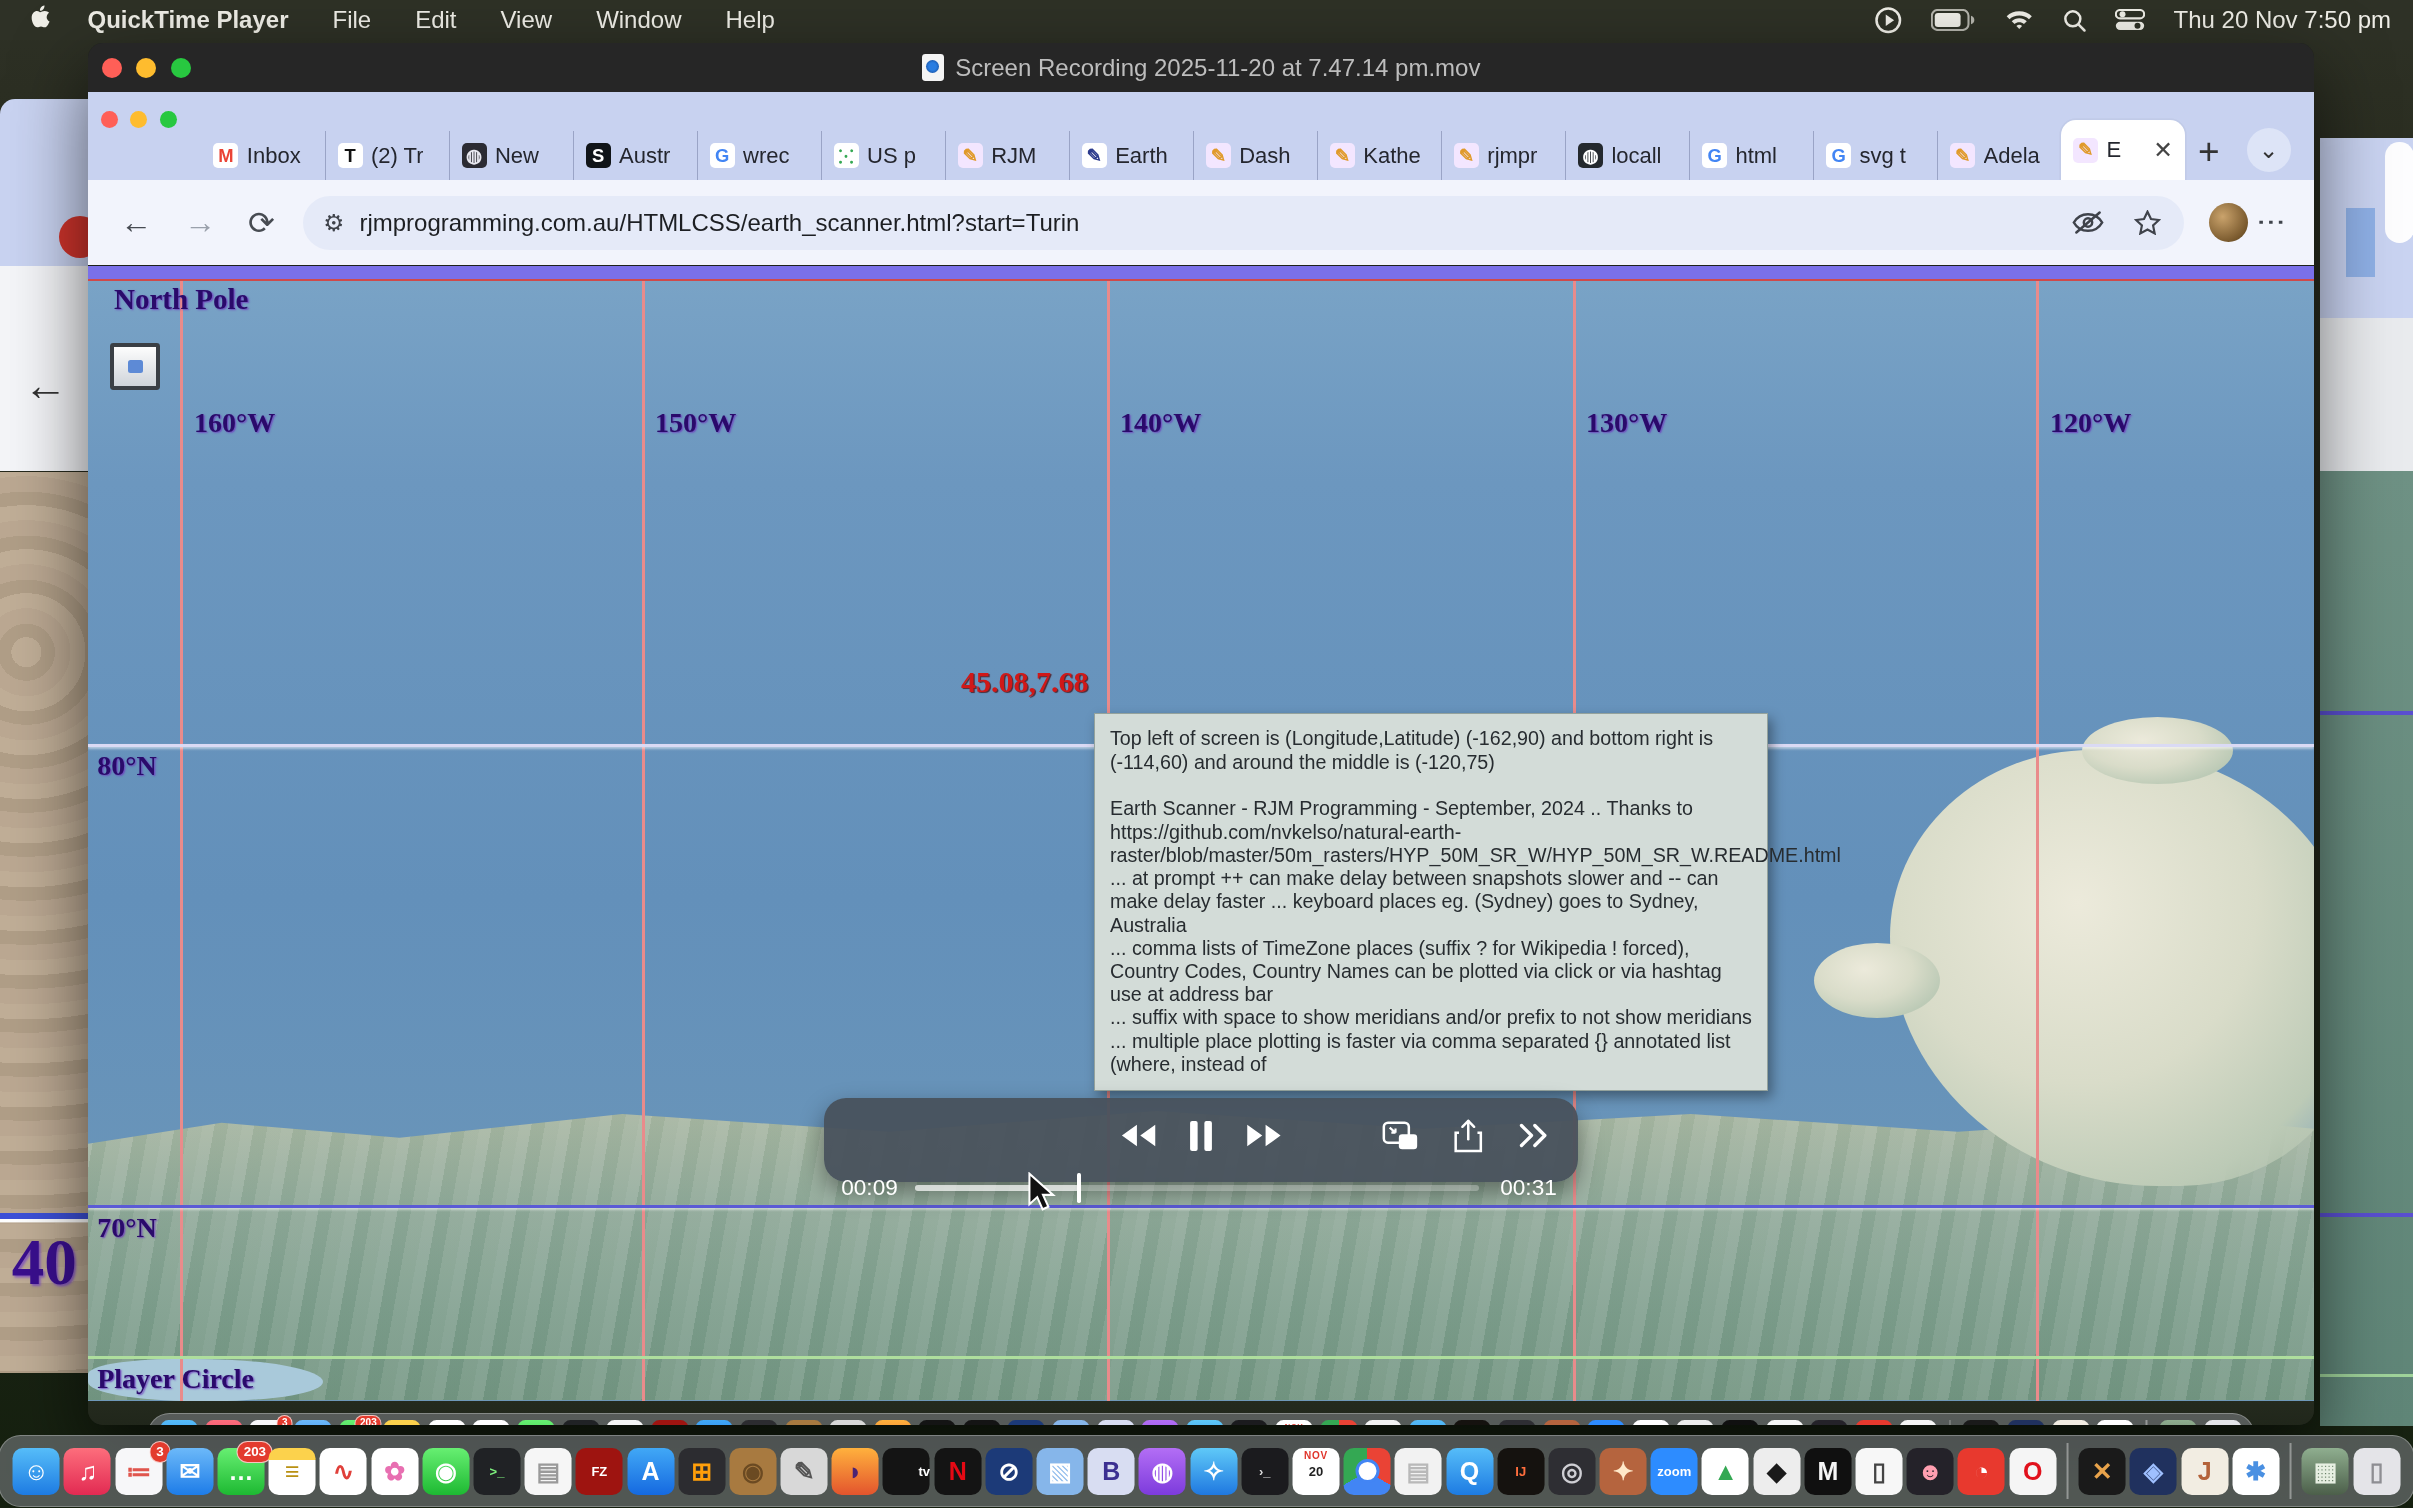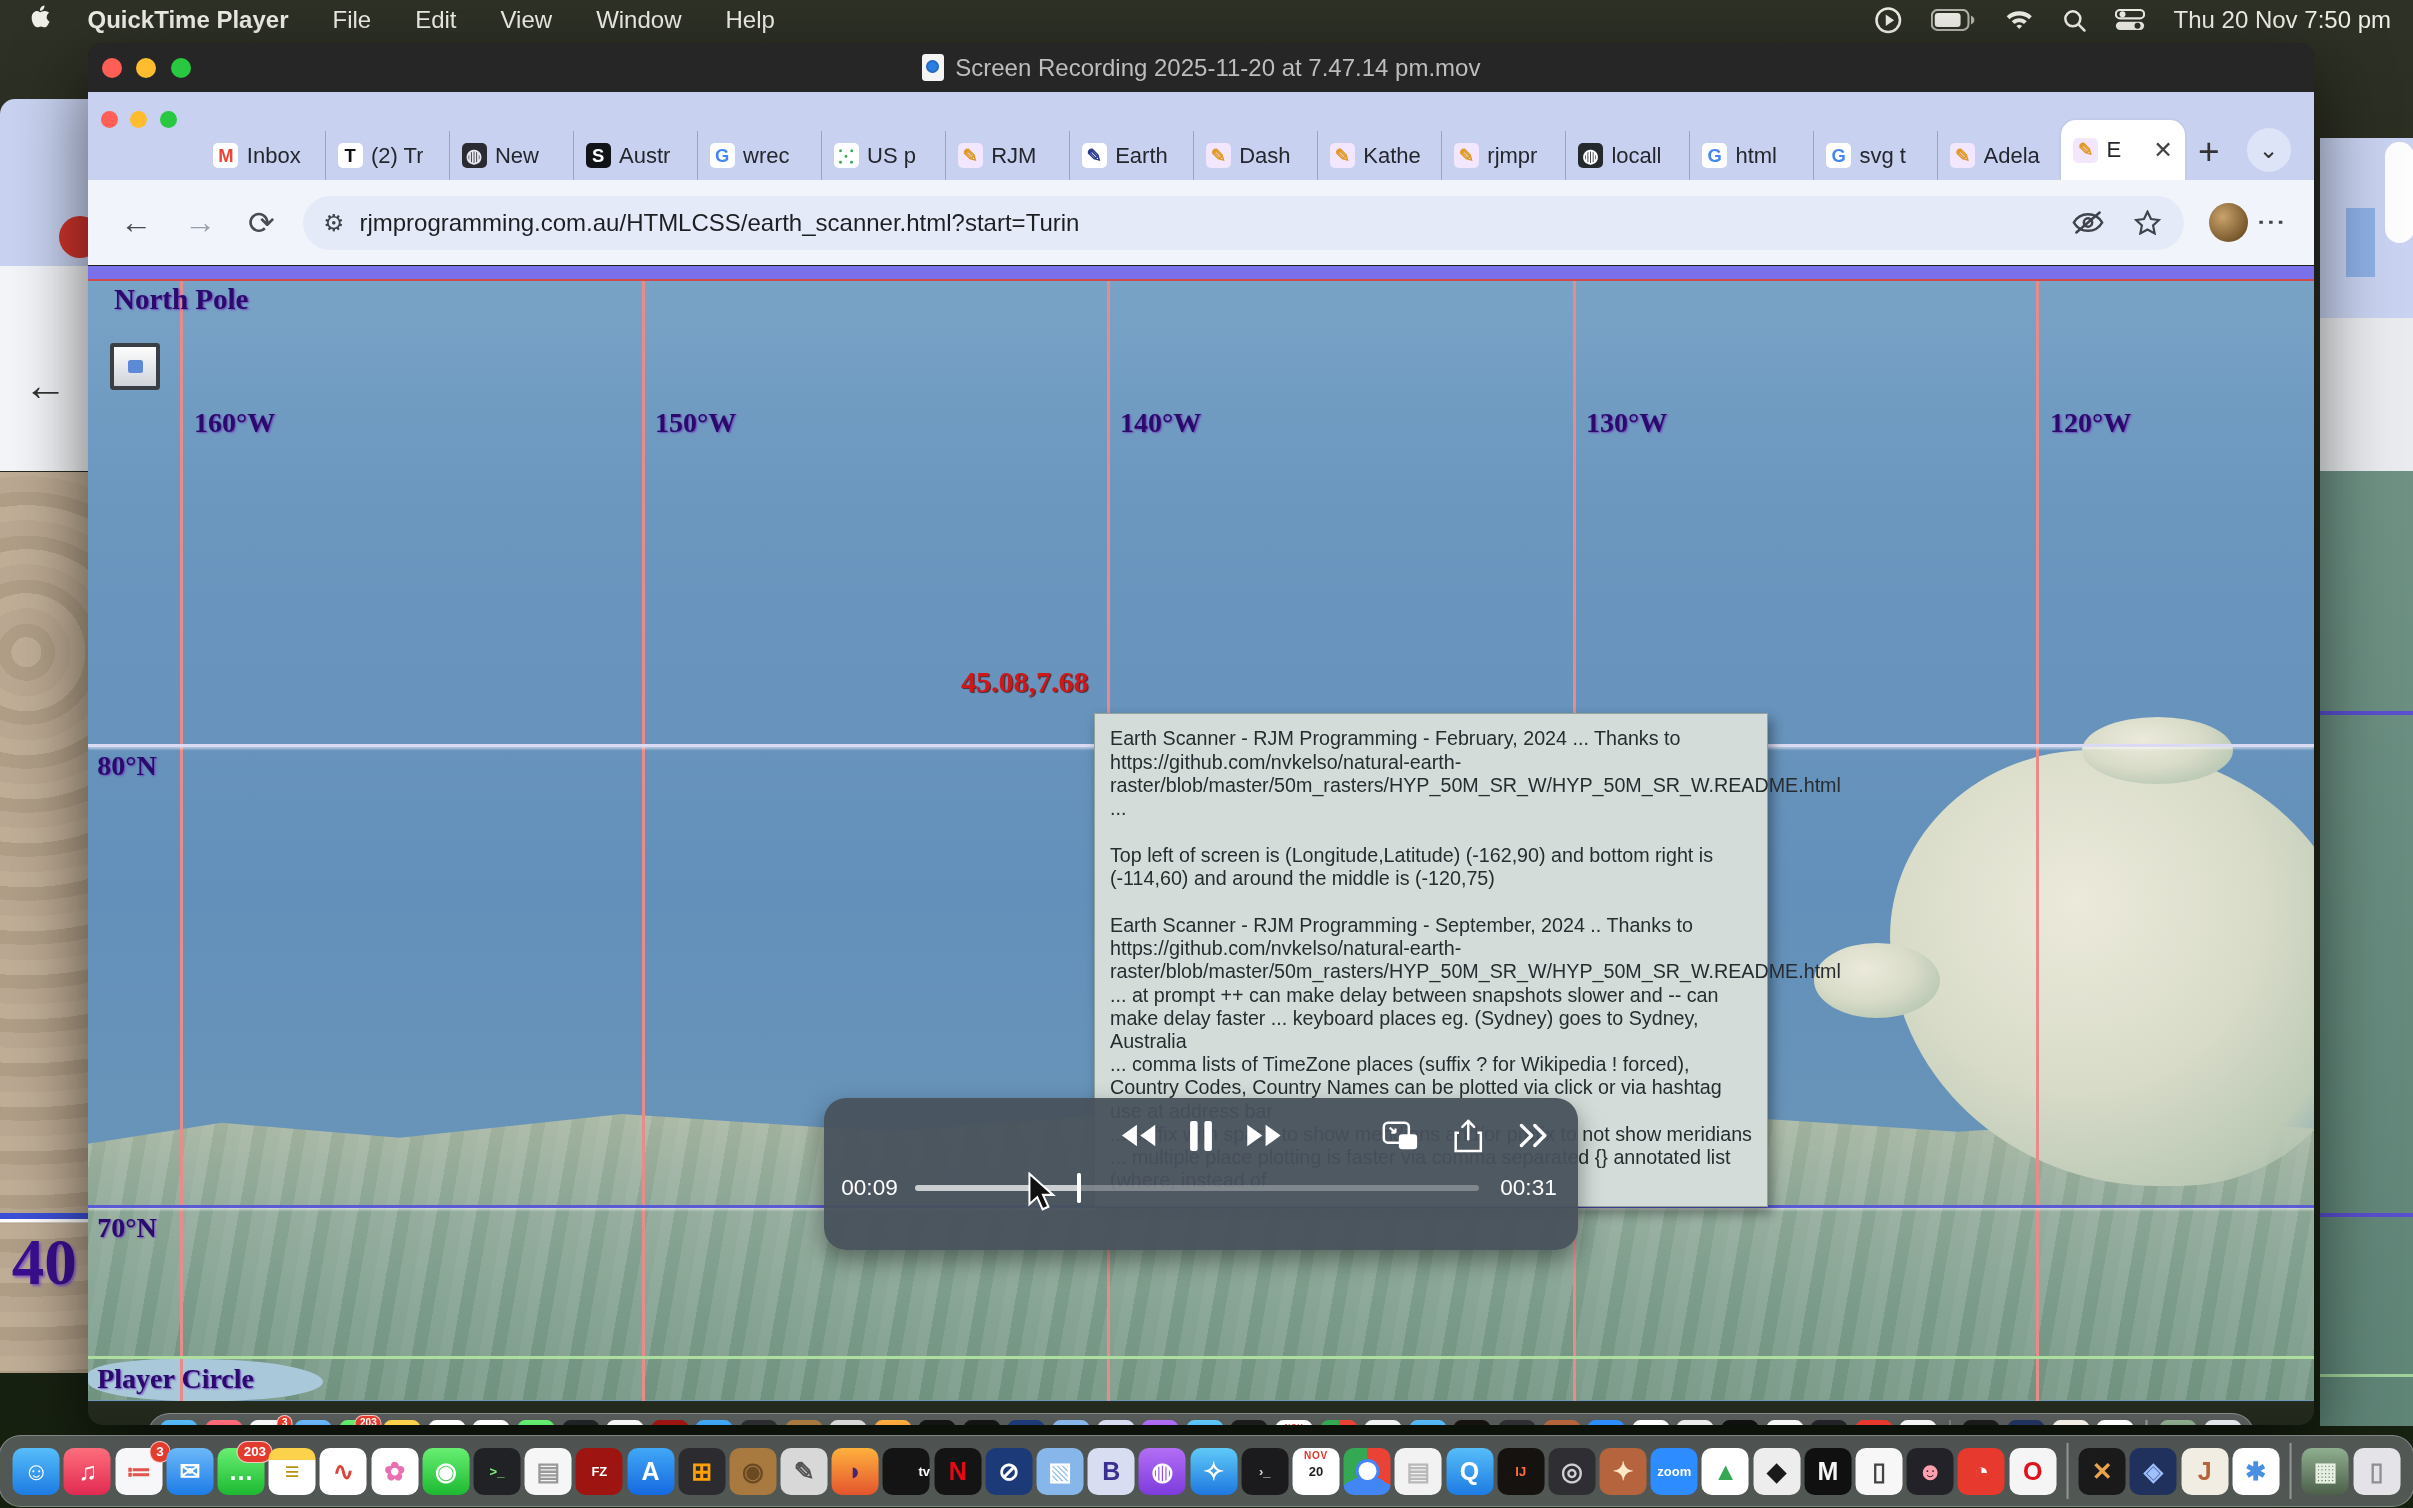--- a/index.html
+++ b/index.html
@@ -118,21 +118,21 @@
   .ico .g2{font-size:.52em;letter-spacing:0;}
   .badge{position:absolute;top:-6.7px;right:-8.4px;background:#e33b2e;color:#fff;border-radius:837px;
     font-size:13.4px;line-height:1;padding:3.4px 5.9px;font-weight:bold;border:1.7px solid rgba(255,255,255,.7);}
   .dock-small .badge{font-size:10px;padding:2.5px 4.2px;top:-5px;right:-5.9px;}
   .caltop{position:absolute;top:2.5px;left:0;right:0;text-align:center;font-size:10px;font-weight:bold;color:#e0352b;letter-spacing:0.8px;}
   .dock-small .caltop{font-size:7.5px;}
   .dsep{width:1.7px;align-self:stretch;margin:6.7px 8.4px;background:rgba(255,255,255,.38);}
   .chrome-core{position:absolute;width:38%;height:38%;border-radius:50%;background:#fff;border:3.4px solid #4285f4;}
 
   
-  #player{left:824px;top:1098px;width:754px;height:152px;border-radius:22px;
+  #player{left:824px;top:1098px;width:754px;height:84px;border-radius:22px;
     background:rgba(72,81,92,.95);box-shadow:0 10px 25px rgba(0,0,0,.4);color:#fff;}
   #pcontrols{position:absolute;left:0;top:11.7px;width:100%;height:52px;display:flex;align-items:center;}
   #ptransport{position:absolute;left:50%;transform:translateX(-50%);display:flex;align-items:center;gap:32px;}
   #pright{position:absolute;right:28.5px;display:flex;align-items:center;gap:35px;}
   #player svg{display:block;}
   #ptime{position:absolute;left:0;right:0;top:77px;display:flex;align-items:center;font-size:22.6px;}
   #elapsed{width:91px;text-align:center;}
   #total{width:99px;text-align:center;}
   #track{flex:1;height:6.7px;border-radius:3.4px;background:rgba(255,255,255,.28);position:relative;}
   #played{position:absolute;left:0;top:0;bottom:0;border-radius:3.4px;background:rgba(255,255,255,.6);}
@@ -336,21 +336,20 @@
           <div class="geo" style="left: 9.2px; top: 469px;">80°N</div>
           <div class="geo" style="left: 9.2px; top: 931px;">70°N</div>
           <div class="geo" style="left: 9.2px; top: 1082px;">Player Circle</div>
         </div>
       <div class="geo" style="left:26px;top:1.7px;font-size:29px;">North Pole</div>
       <div id="coord" style="left:873px;top:384px;">45.08,7.68</div>
       <div id="thumbbtn" style="left:22px;top:62px;">
         <span class="mini"></span>
       </div>
       <div id="tooltip" style="left:1006px;top:432px;">
-        <p>Earth Scanner - RJM Programming - February, 2024 ... Thanks to https://github.com/nvkelso/natural-earth-raster/blob/master/50m_rasters/HYP_50M_SR_W/HYP_50M_SR_W.README.html ...</p>
         <p>Top left of screen is (Longitude,Latitude) (-162,90) and bottom right is (-114,60) and around the middle is (-120,75)</p>
         <p id="tooltip-help">
             <span class="ln">Earth Scanner - RJM Programming - September, 2024 .. Thanks to https://github.com/nvkelso/natural-earth-raster/blob/master/50m_rasters/HYP_50M_SR_W/HYP_50M_SR_W.README.html</span>
             <span class="ln"> ... at prompt ++ can make delay between snapshots slower and -- can make delay faster  ... keyboard places eg. (Sydney) goes to Sydney, Australia</span>
             <span class="ln"> ... comma lists of TimeZone places (suffix ? for Wikipedia ! forced), Country Codes, Country Names can be plotted via click or via hashtag use at address bar</span>
             <span class="ln"> ... suffix with space to show meridians and/or prefix to not show meridians</span>
             <span class="ln"> ... multiple place plotting is faster via comma separated {} annotated list (where, instead of</span>
           </p>
       </div>
     </div>

